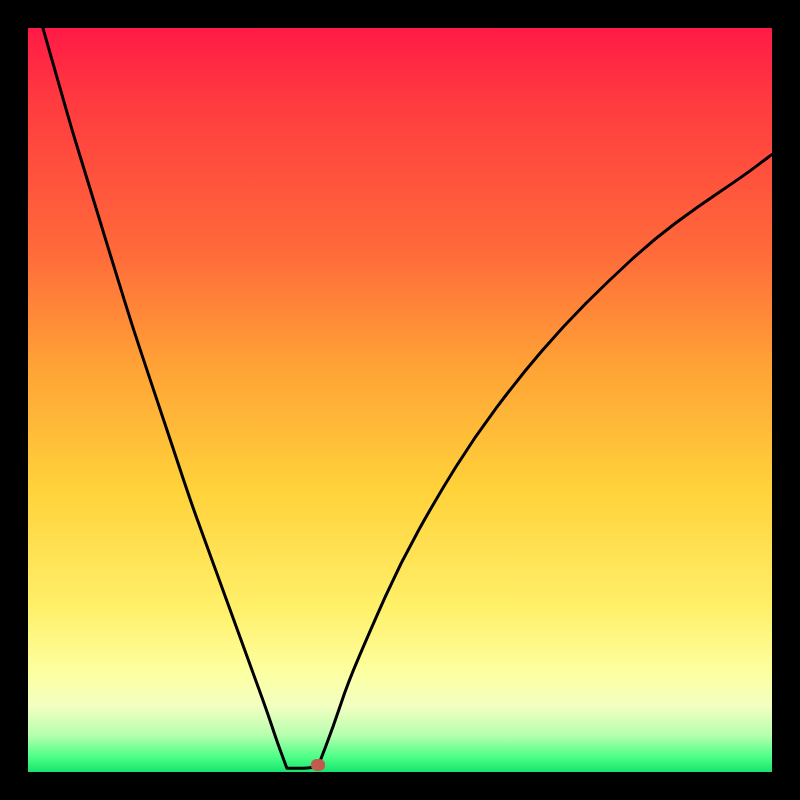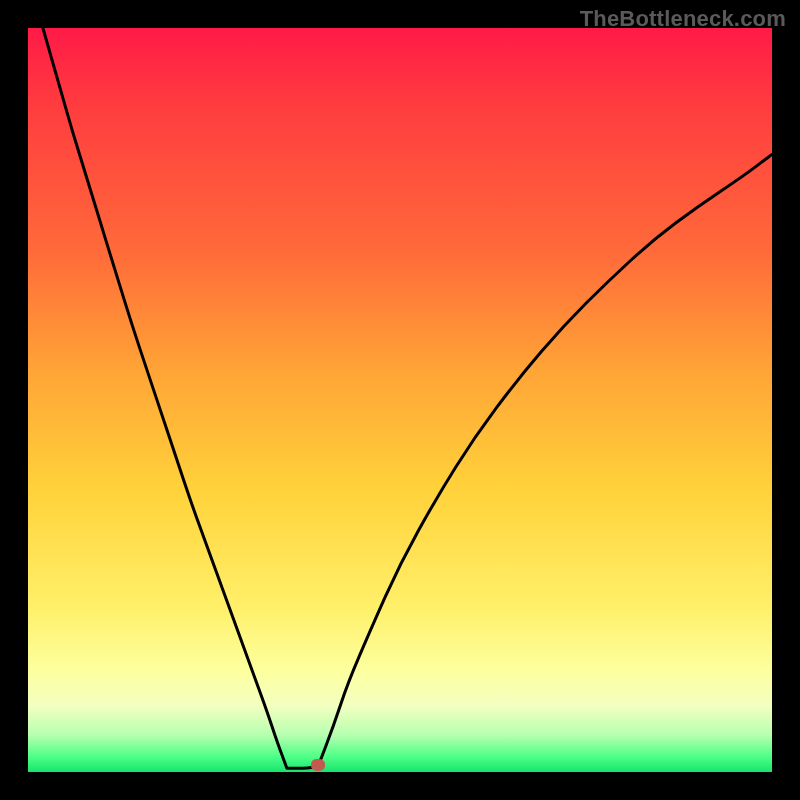--- a/index.html
+++ b/index.html
@@ -61,21 +61,20 @@
     height: 12px;
     background: #c35a4f;
     border-radius: 6px / 5px;
     transform: translate(-50%, -50%);
   }
 </style>
 </head>
 <body>
 
 <div class="frame">
-  <div class="watermark">TheBottleneck.com</div>
 
   <div class="plot">
     <svg class="curve" viewBox="0 0 744 744" preserveAspectRatio="none">
       <path fill="none" stroke="#000" stroke-width="3" stroke-linejoin="round" stroke-linecap="round" d="M 14.9 0.0 Q 29.8 52.1 37.2 78.1 Q 44.6 104.2 52.1 128.3 Q 59.5 152.5 67.0 176.7 Q 74.4 200.9 81.8 225.1 Q 89.3 249.2 96.7 273.4 Q 104.2 297.6 111.6 319.9 Q 119.0 342.2 126.5 364.6 Q 133.9 386.9 141.4 409.2 Q 148.8 431.5 156.2 453.8 Q 163.7 476.2 171.1 496.6 Q 178.6 517.1 186.0 537.5 Q 193.4 558.0 200.9 578.5 Q 208.3 598.9 215.8 619.4 Q 223.2 639.8 230.6 660.3 Q 238.1 680.8 243.7 697.5 Q 249.2 714.2 254.1 727.3 Q 258.9 740.3 258.9 740.3 Q 258.9 740.3 264.1 740.3 Q 269.3 740.3 274.5 740.3 Q 279.7 740.3 285.0 739.2 Q 290.2 738.0 290.2 738.0 Q 290.2 738.0 297.6 718.7 Q 305.0 699.4 312.5 677.0 Q 319.9 654.7 331.1 628.7 Q 342.2 602.6 357.1 569.2 Q 372.0 535.7 390.6 502.2 Q 409.2 468.7 427.8 439.0 Q 446.4 409.2 468.7 379.4 Q 491.0 349.7 513.4 323.6 Q 535.7 297.6 558.0 275.3 Q 580.3 253.0 602.6 232.5 Q 625.0 212.0 647.3 195.3 Q 669.6 178.6 691.9 163.7 Q 714.2 148.8 729.1 137.6 T 744.0 126.5" id="curve-path"></path>
     </svg>
     <div class="marker" id="marker" style="left: 290.16px; top: 736.56px;"></div>
   </div>
 </div>
 
 </body></html>

